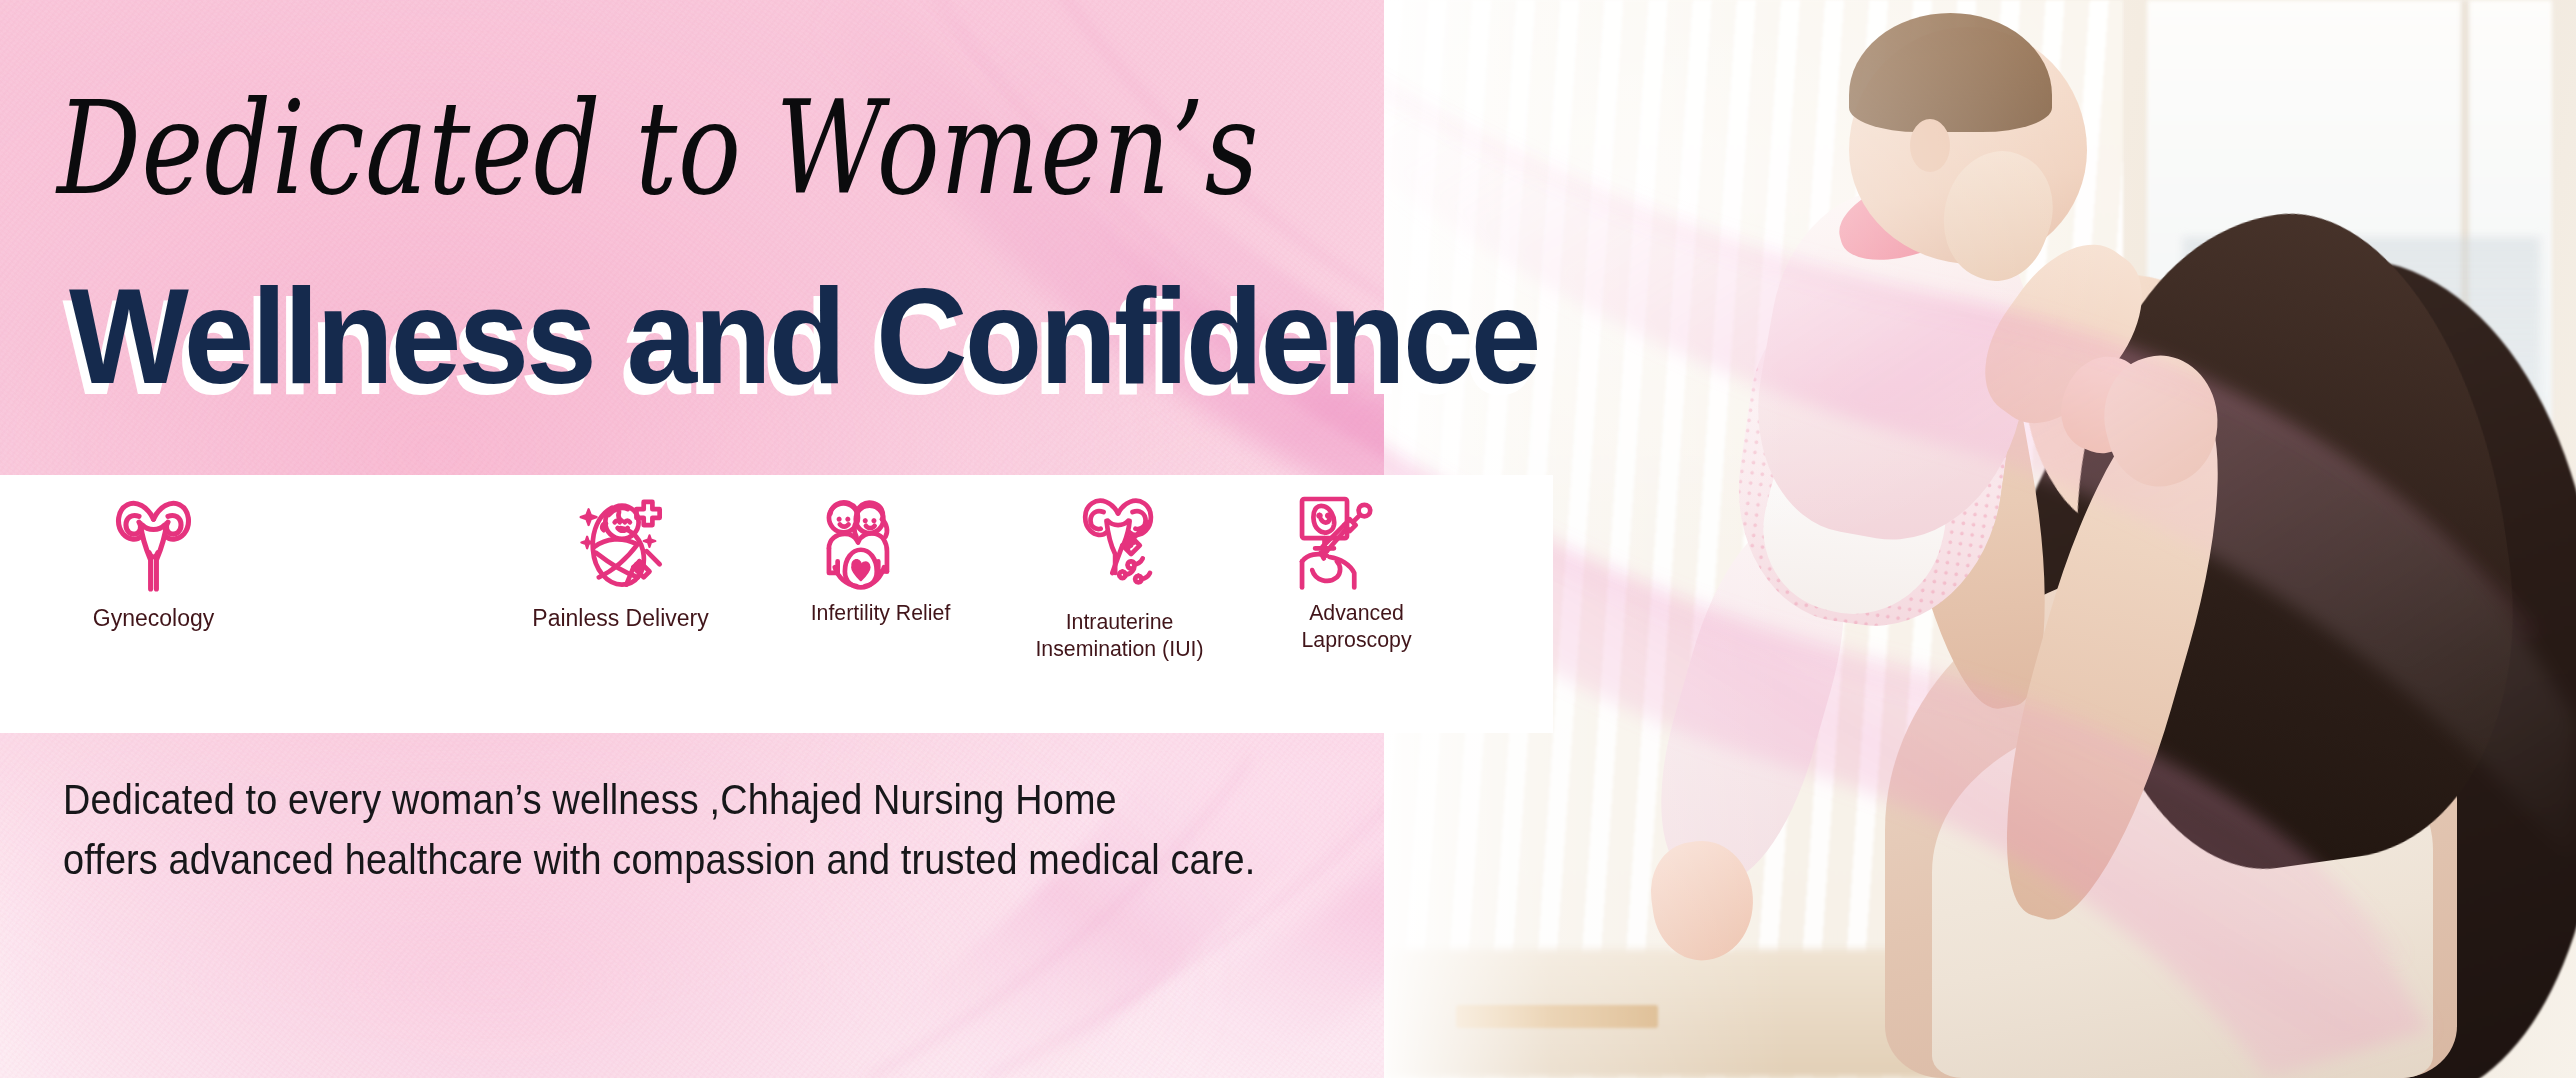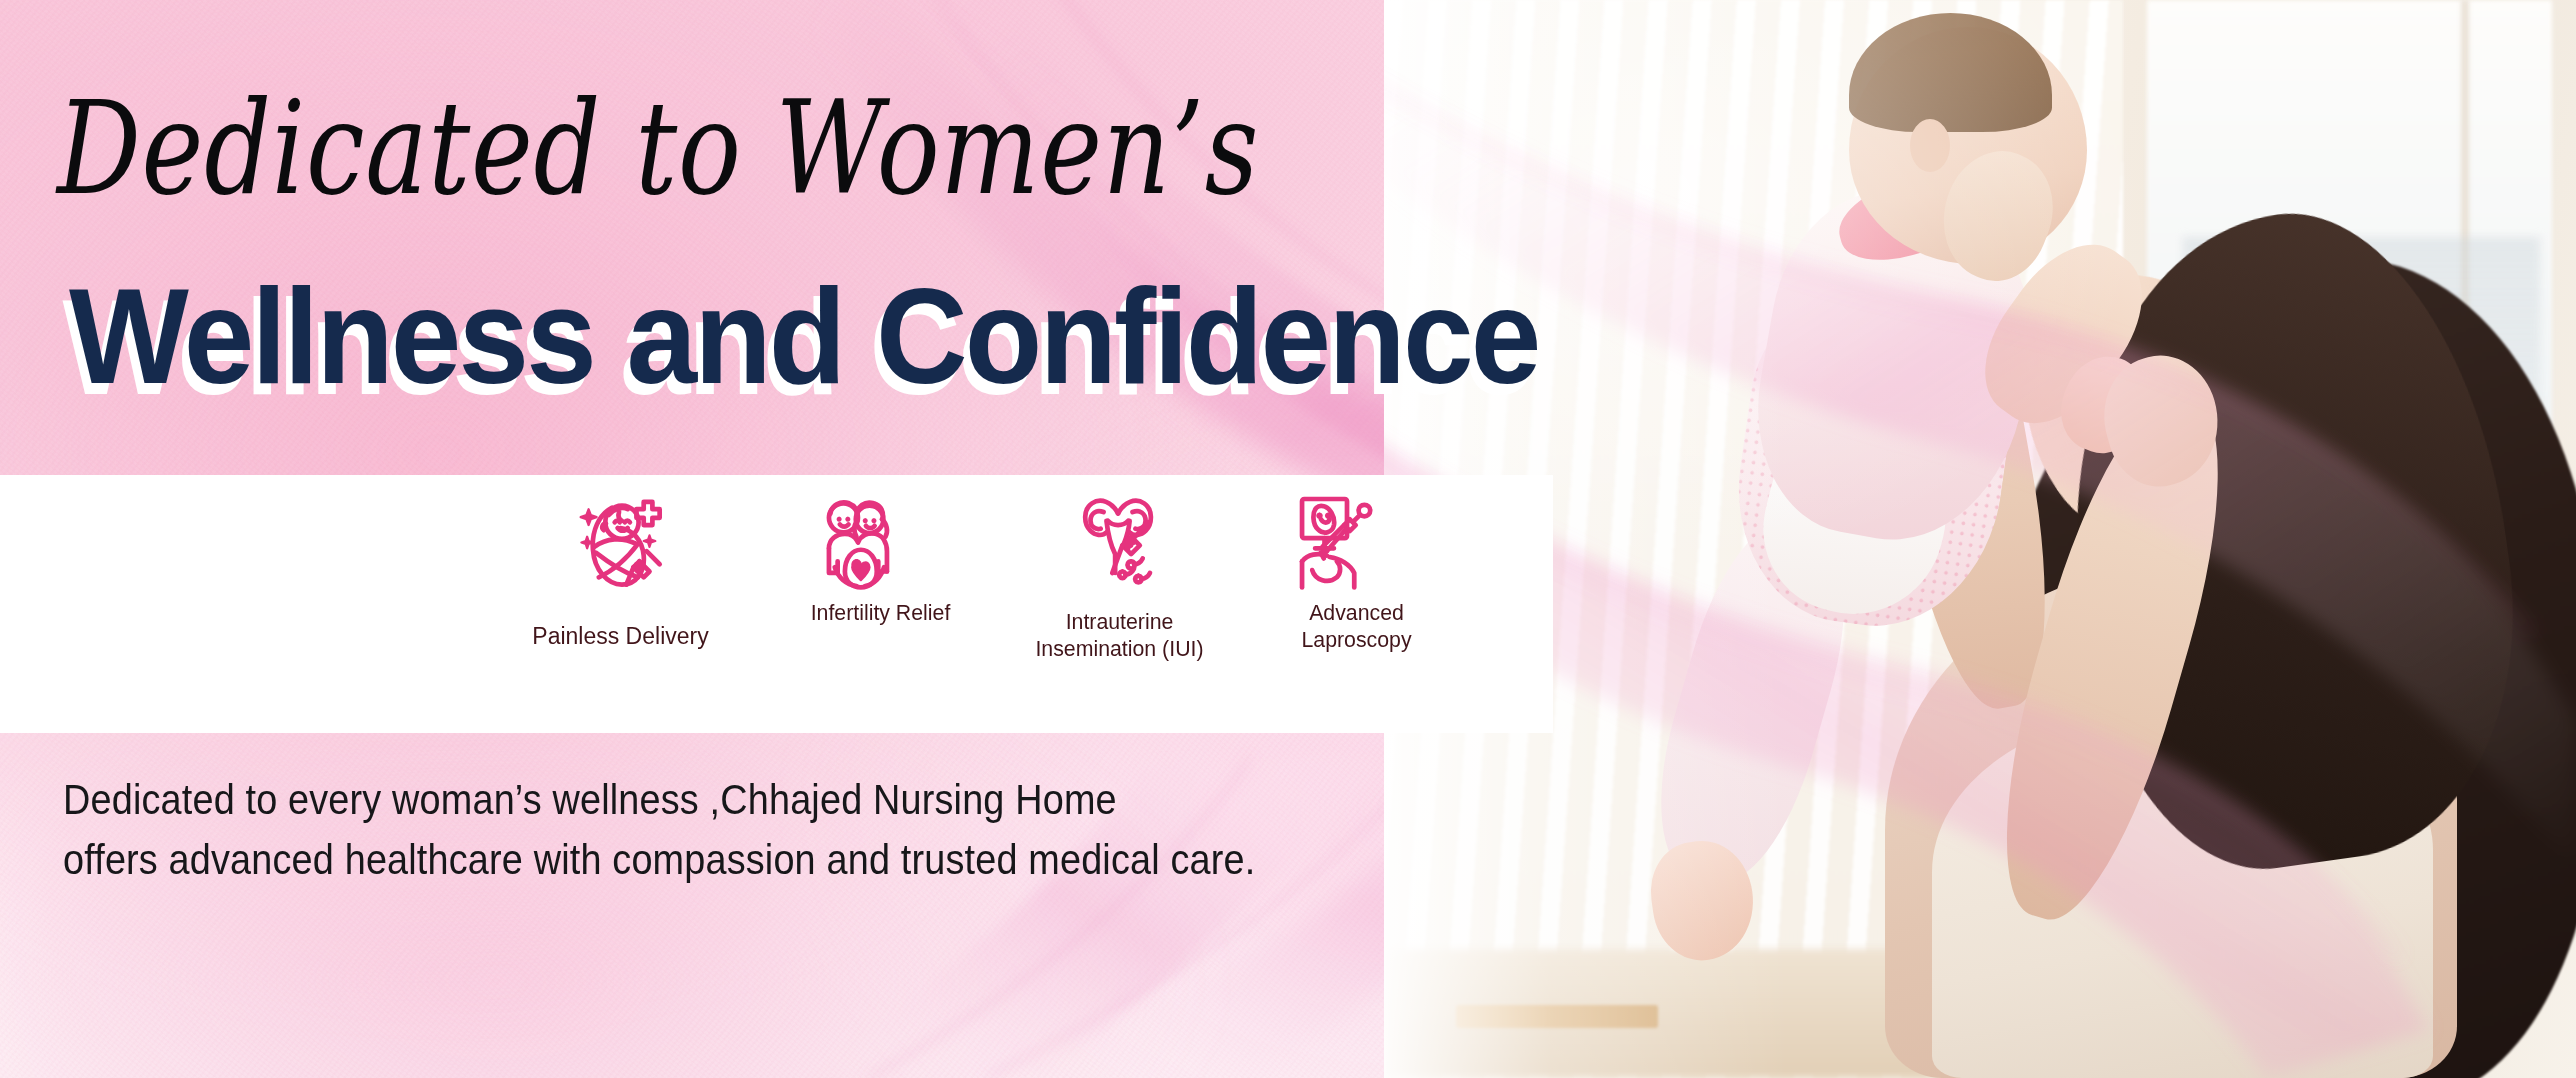--- a/index.html
+++ b/index.html
@@ -287,21 +287,21 @@
     margin-top:10.3px;
     font-family:"Liberation Sans", sans-serif;
     color:#41151a;
     text-align:center;
     line-height:1.28;
     white-space:pre-line;
   }
 
   .s0{left:32px;}   .s0 .svc-label{font-size:23px;}
   .s1{left:263px;}  .s1 .svc-label{font-size:23px;}
-  .s2{left:499px;gap:18px;}  .s2 .svc-label{font-size:23px;}
+  .s2{left:499px;}  .s2 .svc-label{font-size:23px;}
   .s3{left:735px;}  .s3 .svc-label{font-size:21.3px;margin-top:5.9px;margin-left:48px;}
   .s4{left:998px;} .s4 .svc-label{font-size:21.3px;margin-top:14.7px;}
   .s5{left:1211px;} .s5 .svc-label{font-size:21.3px;margin-top:5.9px;margin-left:48px;}
 
   .tagline{
     position:absolute;left:63px;top:770px;
     font-family:"Liberation Sans", sans-serif;
     font-weight:400;
     font-size:42px;line-height:1.43;
     color:#17171a;
@@ -432,20 +432,33 @@
   <div class="script-line">Dedicated to Women’s</div>
 
   <div class="headline">Wellness and Confidence</div>
 
   <div class="band">
     <div class="band-fade"></div>
   </div>
 
   <div class="services">
 
+    <div class="svc s0">
+      <svg class="svc-icon" viewBox="0 0 120 140" fill="none" stroke="#e5337e" stroke-width="7" stroke-linecap="round" stroke-linejoin="round">
+        <path d="M60,38 C52,20 36,12 24,18 C10,25 8,46 18,58 C25,66 36,68 42,62"></path>
+        <path d="M60,38 C68,20 84,12 96,18 C110,25 112,46 102,58 C95,66 84,68 78,62"></path>
+        <path d="M40,34 C30,30 22,36 22,46 C22,55 29,60 36,58 C42,56 44,48 40,42"></path>
+        <path d="M80,34 C90,30 98,36 98,46 C98,55 91,60 84,58 C78,56 76,48 80,42"></path>
+        <path d="M42,44 C44,62 50,80 56,94 L56,134"></path>
+        <path d="M78,44 C76,62 70,80 64,94 L64,134"></path>
+        <path d="M45,46 C52,54 68,54 75,46"></path>
+        <path d="M54,84 C57,92 63,92 66,84"></path>
+      </svg>
+      <div class="svc-label">Gynecology</div>
+    </div>
 
 
     <div class="svc s2">
       <svg class="svc-icon" viewBox="0 0 120 140" fill="none" stroke="#e5337e" stroke-width="6.5" stroke-linecap="round" stroke-linejoin="round">
 
         <path d="M48,22 C30,32 20,54 22,80 C24,108 42,128 62,128 C82,128 94,110 92,88 C90,66 76,52 60,50"></path>
         <path d="M24,76 C40,64 62,62 82,72"></path>
         <path d="M26,84 C44,98 66,112 84,118"></path>
         <path d="M84,72 C72,88 52,108 30,118"></path>
 

